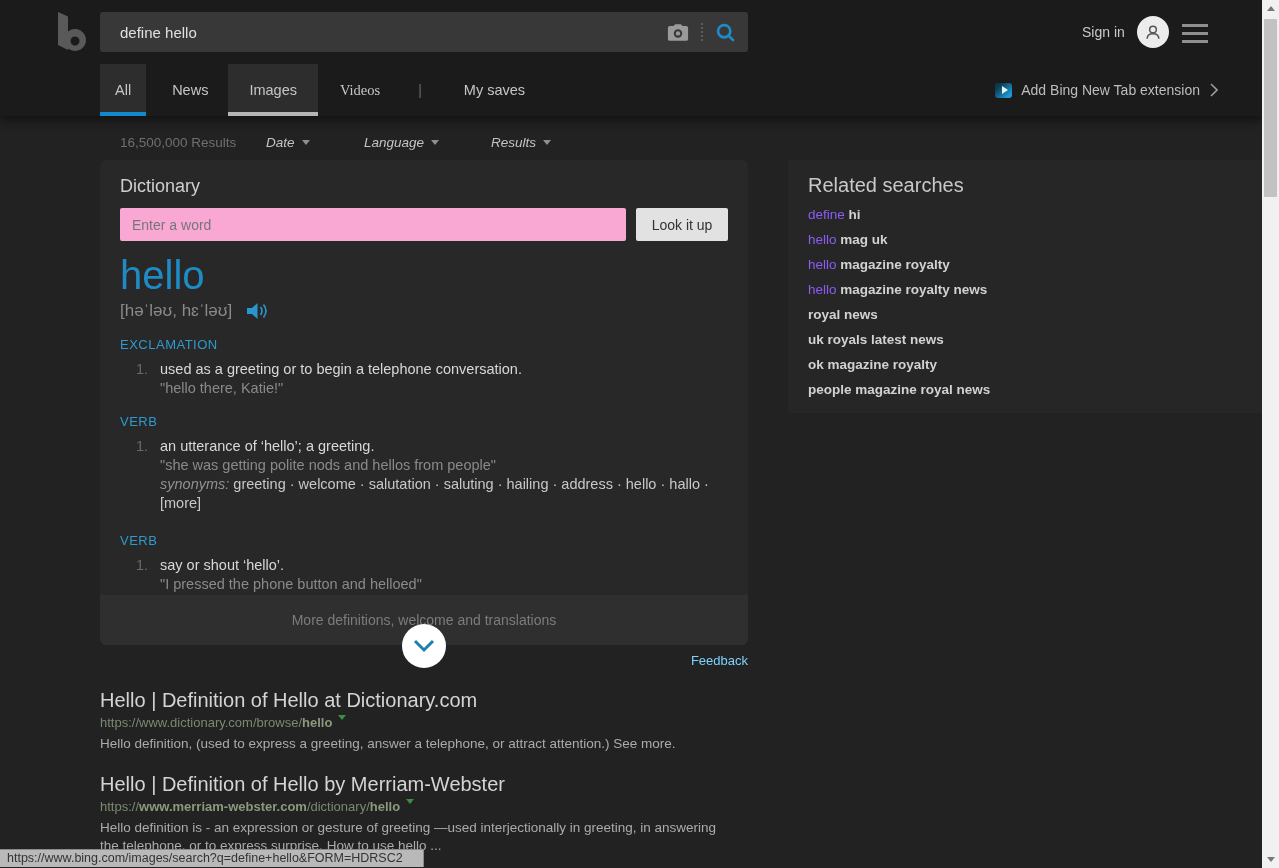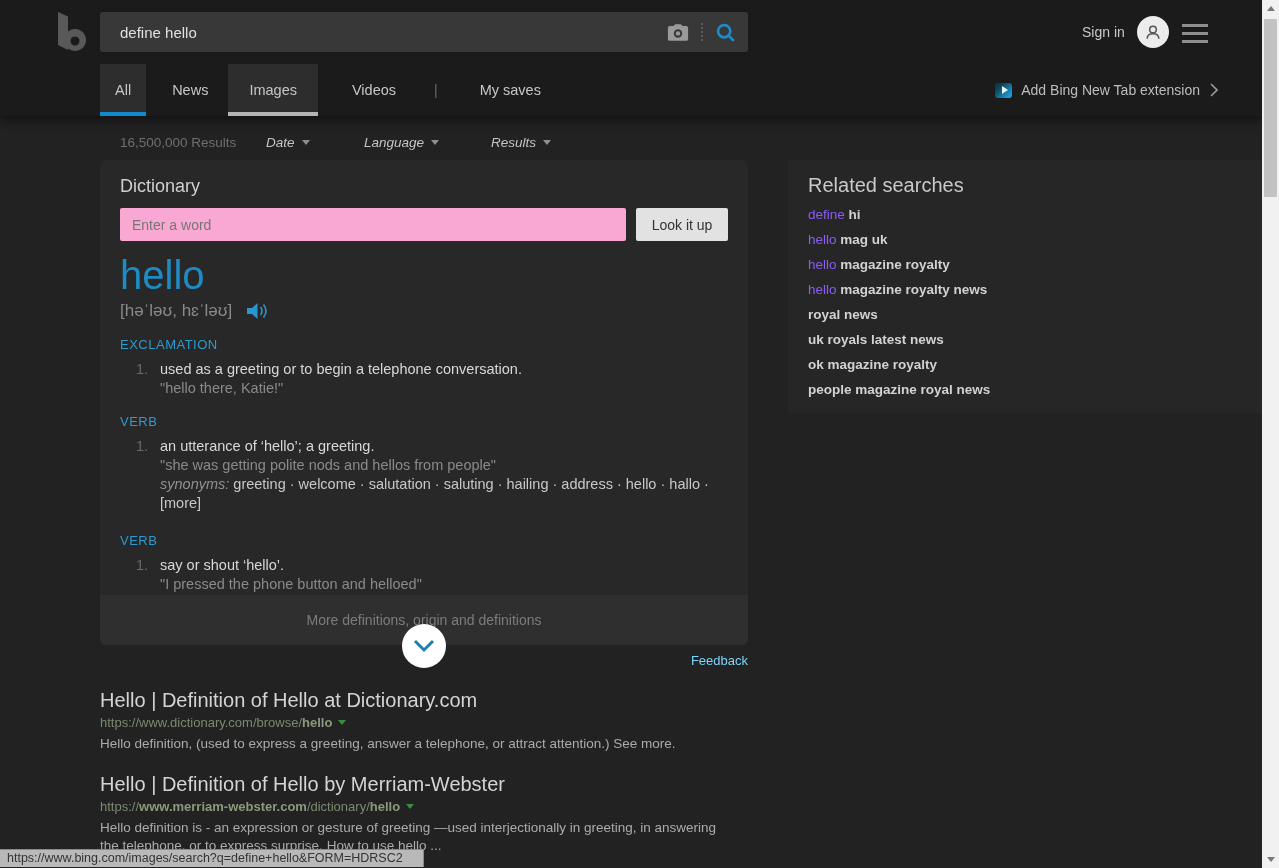--- a/index.html
+++ b/index.html
@@ -125,21 +125,21 @@
   }
   .related-title { color:#c9c9c9; font-size:20px; font-weight:400; }
   .related-item { margin-top:11px; font-size:13.5px; line-height:14px; cursor:pointer; }
   .related-item .rn { color:#8b5cf6; }
   .related-item .rb { color:#d2d2d2; font-weight:bold; }
 
   
   .result { position:absolute; left:100px; width:648px; }
   .res-1 { top:688px; } .res-2 { top:772px; }
   .res-title { color:#d4d4d4; font-size:20px; font-weight:400; line-height:24px; cursor:pointer; }
-  .res-url { margin-top:3px; font-size:13px; color:#7a8a6e; display:flex; align-items:center; gap:6px; }
+  .res-url { margin-top:3px; font-size:13px; color:#7a8a6e; display:flex; gap:6px; }
   .res-url b { color:#8a9a7c; }
   .url-caret { width:0; height:0; border-left:4px solid transparent; border-right:4px solid transparent; border-top:5px solid #3e8e41; cursor:pointer; }
   .res-snippet { margin-top:5px; font-size:13.5px; line-height:17.5px; color:#ababab; width:622px; }
 
   
   .statusbar {
     position:absolute; left:0; bottom:1px; width:424px; height:18px;
     background:#b9b9b9; border:1px solid #8a8a8a; border-left:none; border-bottom:none;
     color:#333; font-size:12.5px; line-height:17px; padding-left:7px;
     white-space:nowrap; overflow:hidden; z-index:9;
@@ -202,21 +202,21 @@
         <span>All</span>
         <div class="underline ul-blue"></div>
       </div>
       <div class="tab" style="margin-left:26px;">
         <span>News</span>
       </div>
       <div class="tab raised" style="margin-left:20px; padding:0 21px;">
         <span>Images</span>
         <div class="underline ul-gray"></div>
       </div>
-      <div class="tab" style="margin-left:34px;">
+      <div class="tab" style="margin-left:22px;font-family:Liberation Serif, serif;">
         <span>Videos</span>
       </div>
       <div class="tab-divider">|</div>
       <div class="tab" style="margin-left:42px;">
         <span>My saves</span>
       </div>
     </div>
 
     <div class="ext-promo">
       <div class="ext-icon">
@@ -281,21 +281,21 @@
       </div>
     </div>
 
     <div class="pos-label" style="margin-top:20px;">VERB</div>
     <div class="entry">
       <span class="num">1.</span>
       <div class="definition">say or shout ‘hello’.</div>
       <div class="example">"I pressed the phone button and helloed"</div>
     </div>
 
-    <div class="dict-footer">More definitions, origin and definitions</div>
+    <div class="dict-footer">More definitions, welcome and translations</div>
     <button class="expand-btn">
       <svg width="22" height="14" viewBox="0 0 22 14">
         <polyline points="2,2 11,11 20,2" fill="none" stroke="#1d7fae" stroke-width="3"></polyline>
       </svg>
     </button>
   </div>
 
   <div class="feedback-row">
     <span class="feedback-link">Feedback</span>
   </div>

